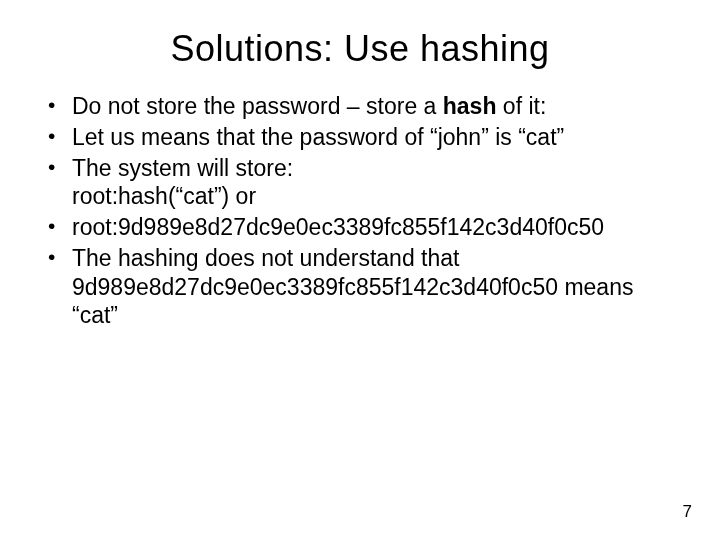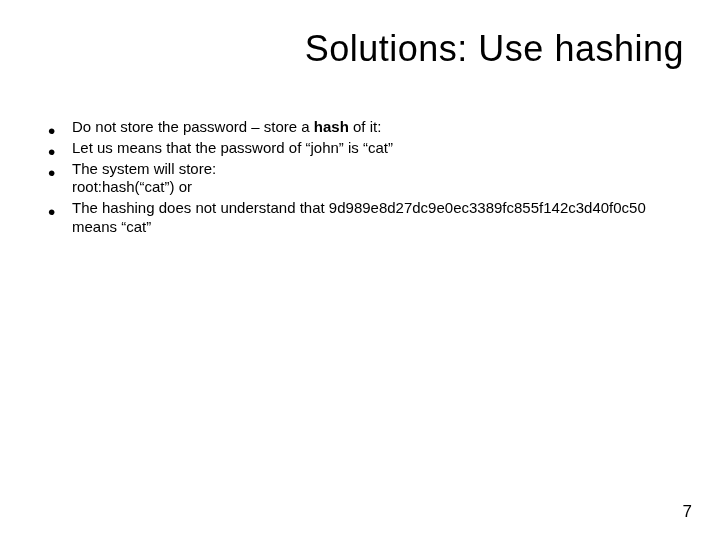--- a/index.html
+++ b/index.html
@@ -13,31 +13,31 @@
     position: relative;
   }
   .slide {
     width: 720px;
     height: 540px;
     box-sizing: border-box;
     padding: 28px 36px 20px 36px;
     position: relative;
   }
   .title {
-    text-align: right;
+    text-align: center;
     font-size: 36px;
     font-weight: 400;
-    margin: 0 0 48px 0;
+    margin: 0 0 22px 0;
     letter-spacing: 0.5px;
   }
   ul.bullets {
     list-style: none;
     margin: 0;
     padding: 0 0 0 12px;
-    font-size: 15px;
+    font-size: 23px;
     line-height: 1.25;
   }
   ul.bullets > li {
     position: relative;
     padding-left: 24px;
     margin: 0 0 2px 0;
   }
   ul.bullets > li::before {
     content: "•";
     position: absolute;
@@ -67,18 +67,21 @@
       <span>Do not store the password – store a </span><span class="hash-strong">hash</span><span> of it:</span>
     </li>
     <li>
       <span>Let us means that the password of “john” is “cat”</span>
     </li>
     <li>
       <span style="white-space: pre-line;">The system will store:
 root:hash(“cat”)  or</span>
     </li>
     <li>
+      <span>root:9d989e8d27dc9e0ec3389fc855f142c3d40f0c50</span>
+    </li>
+    <li>
       <span>The hashing does not understand that 9d989e8d27dc9e0ec3389fc855f142c3d40f0c50 means “cat”</span>
     </li>
   </ul>
 
   <div class="page-num">7</div>
 </div>
 
 </body></html>

